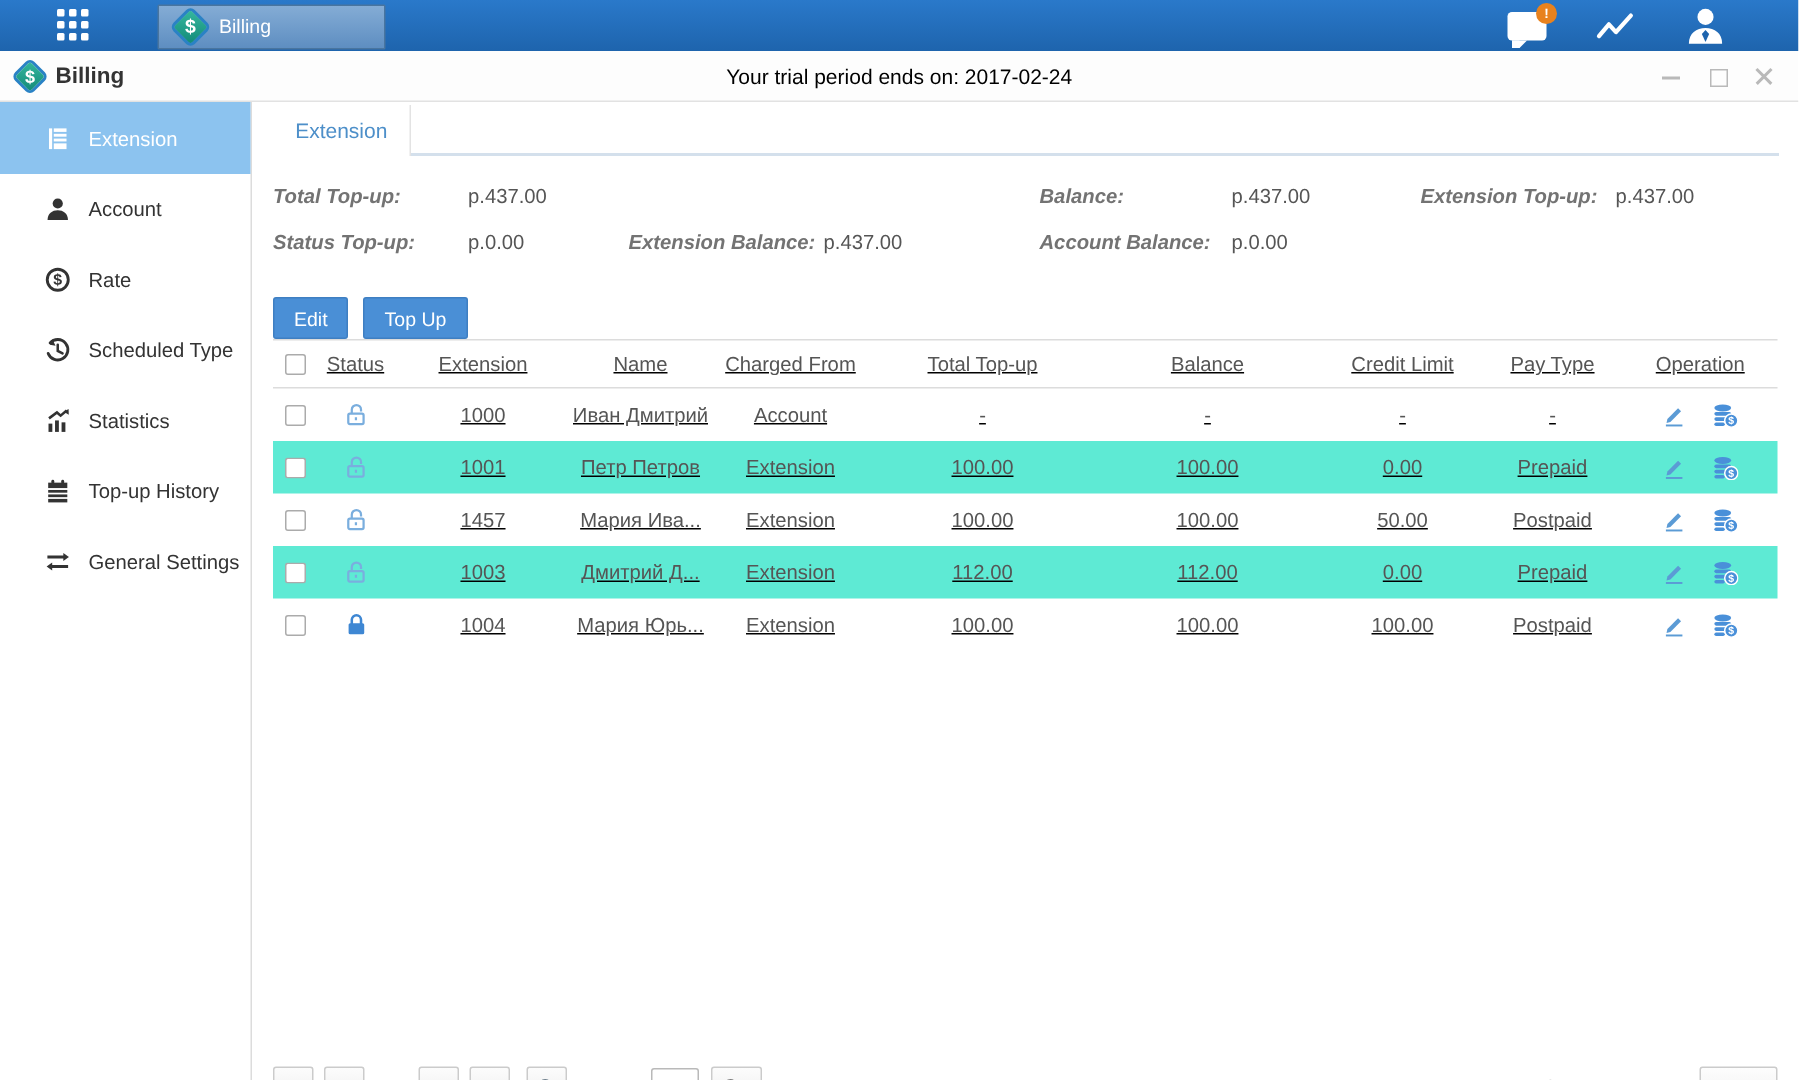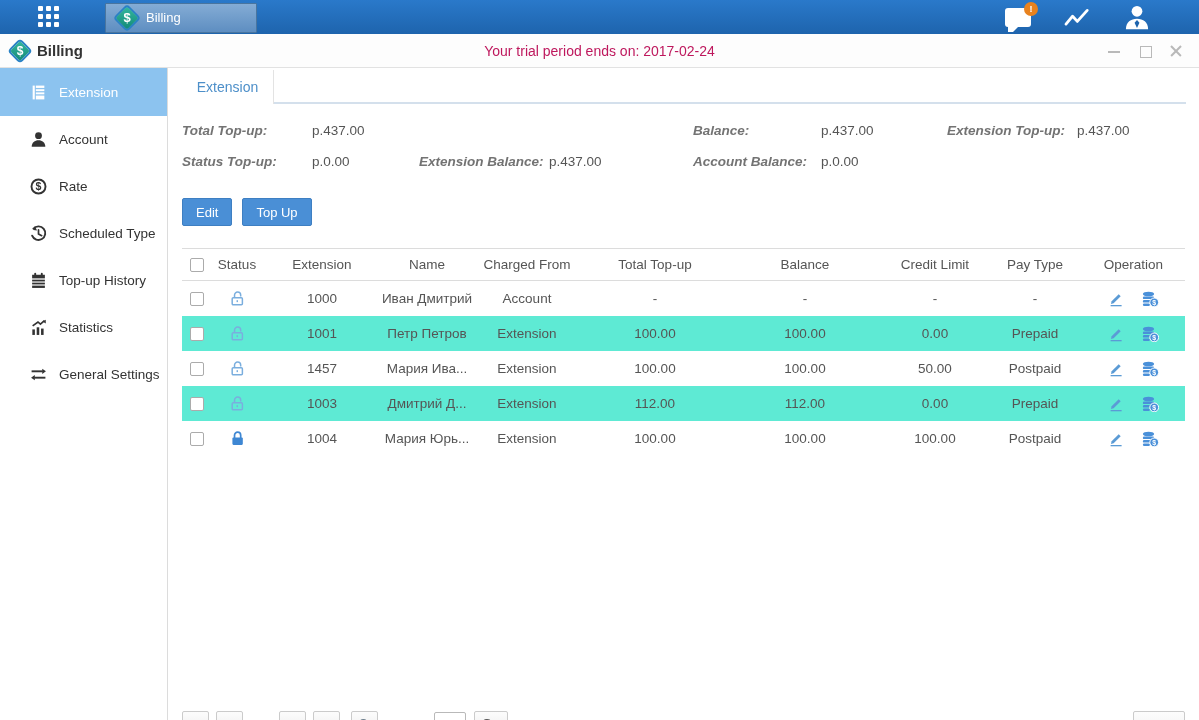--- a/index.html
+++ b/index.html
@@ -39,21 +39,21 @@
   .badge { position:absolute; top:-6px; right:-7px; width:14px; height:14px;
     background:#e8821e; border-radius:50%; color:#fff; font-size:9px; font-weight:bold;
     display:flex; align-items:center; justify-content:center; }
 
   
   .titlebar { height:34px; background:#fdfdfd; border-bottom:1px solid #e2e2e2;
     display:flex; align-items:center; position:relative; }
   .titlebar .wtitle { font-size:15px; font-weight:bold; color:#333; margin-left:7px; }
   .titlebar .title-left { display:flex; align-items:center; margin-left:10px; }
   .trial { position:absolute; left:0; right:0; text-align:center;
-    color:#be185d; font-size:14px; pointer-events:none; }
+    color:#000000; font-size:14px; pointer-events:none; }
   .win-controls { position:absolute; right:16px; top:0; height:34px;
     display:flex; align-items:center; gap:17px; }
   .wc { width:14px; height:14px; position:relative; cursor:pointer; }
   .wc-min::before { content:""; position:absolute; left:1px; right:1px; top:7px;
     height:2px; background:#b9b9b9; }
   .wc-max::before { content:""; position:absolute; left:2px; top:2px; width:10px;
     height:10px; border:1.5px solid #b9b9b9; }
   .wc-close::before,.wc-close::after { content:""; position:absolute; left:0px; top:6px;
     width:14px; height:1.8px; background:#b9b9b9; }
   .wc-close::before { transform:rotate(45deg); }
@@ -84,21 +84,21 @@
   .s-value { color:#555; }
   .g1{grid-column:1;} .g2{grid-column:2;} .g5{grid-column:5;} .g6{grid-column:6;}
 
   
   .actions { margin-top:21px; display:flex; gap:10px; }
   .btn-blue { background:#4a8fd6; color:#fff; border:1px solid #3e7fc2; border-radius:2px;
     font-size:13px; padding:0 13px; height:28px; display:flex; align-items:center;
     cursor:pointer; font-family:inherit; }
 
   
-  .table { margin-top:22px; width:1003px; }
+  .table { width:1003px;text-decoration:underline; }
   .trow { display:flex; align-items:center; height:35px; font-size:13.5px; color:#555; }
   .thead { height:33px; border-top:1px solid #dcdcdc; border-bottom:1px solid #dcdcdc;
     color:#555; }
   .trow.alt { background:#5eead4; }
   .cell { display:flex; align-items:center; justify-content:center; text-align:center;
     overflow:hidden; white-space:nowrap; }
   .c0{width:30px;} .c1{width:50px;} .c2{width:120px;} .c3{width:90px;}
   .c4{width:110px;} .c5{width:146px;} .c6{width:154px;} .c7{width:106px;}
   .c8{width:94px;} .c9{width:103px; gap:17px;}
   .checkbox { width:14px; height:14px; border:1px solid #ababab; border-radius:2px;
@@ -217,38 +217,38 @@
     <div class="side-item">
       <svg width="17" height="17" viewBox="0 0 16 16">
         <path d="M3.2 3.4 a6.4 6.4 0 1 1 -1.2 6.6" fill="none" stroke="currentColor" stroke-width="1.8" stroke-linecap="round"></path>
         <path d="M4.6 1 L3.1 4.6 6.6 5.2 z" fill="currentColor"></path>
         <path d="M8 4.6 V8.4 L11 10" fill="none" stroke="currentColor" stroke-width="1.6" stroke-linecap="round"></path>
       </svg>
       <span>Scheduled Type</span>
     </div>
     <div class="side-item">
       <svg width="17" height="17" viewBox="0 0 16 16" fill="currentColor">
+        <rect x="2.2" y="9.8" width="2.4" height="5.2"></rect>
+        <rect x="6.3" y="7.8" width="2.4" height="7.2"></rect>
+        <rect x="10.4" y="9" width="2.4" height="6"></rect>
+        <polyline points="2.5,6.5 7.5,2.8 9.8,4.8 13.6,1.6" fill="none" stroke="currentColor" stroke-width="1.6"></polyline>
+        <path d="M14.8 0.6 L14.9 4.2 11.8 2.4 z"></path>
+      </svg>
+      <span>Statistics</span>
+    </div>
+    <div class="side-item">
+      <svg width="17" height="17" viewBox="0 0 16 16" fill="currentColor">
         <rect x="4" y="0.8" width="1.8" height="3.4" rx="0.9"></rect>
         <rect x="10.2" y="0.8" width="1.8" height="3.4" rx="0.9"></rect>
         <rect x="2" y="2.6" width="12" height="3.4"></rect>
         <rect x="2" y="7.2" width="12" height="1.7"></rect>
         <rect x="2" y="10" width="12" height="1.7"></rect>
         <rect x="2" y="12.8" width="12" height="2.2"></rect>
       </svg>
       <span>Top-up History</span>
-    </div>
-    <div class="side-item">
-      <svg width="17" height="17" viewBox="0 0 16 16" fill="currentColor">
-        <rect x="2.2" y="9.8" width="2.4" height="5.2"></rect>
-        <rect x="6.3" y="7.8" width="2.4" height="7.2"></rect>
-        <rect x="10.4" y="9" width="2.4" height="6"></rect>
-        <polyline points="2.5,6.5 7.5,2.8 9.8,4.8 13.6,1.6" fill="none" stroke="currentColor" stroke-width="1.6"></polyline>
-        <path d="M14.8 0.6 L14.9 4.2 11.8 2.4 z"></path>
-      </svg>
-      <span>Statistics</span>
     </div>
     <div class="side-item">
       <svg width="17" height="17" viewBox="0 0 16 16">
         <line x1="1.5" y1="5" x2="12" y2="5" stroke="currentColor" stroke-width="1.8"></line>
         <path d="M11.5 2.5 L15 5 11.5 7.5 z" fill="currentColor"></path>
         <line x1="4" y1="11" x2="14.5" y2="11" stroke="currentColor" stroke-width="1.8"></line>
         <path d="M4.5 8.5 L1 11 4.5 13.5 z" fill="currentColor"></path>
       </svg>
       <span>General Settings</span>
     </div>

